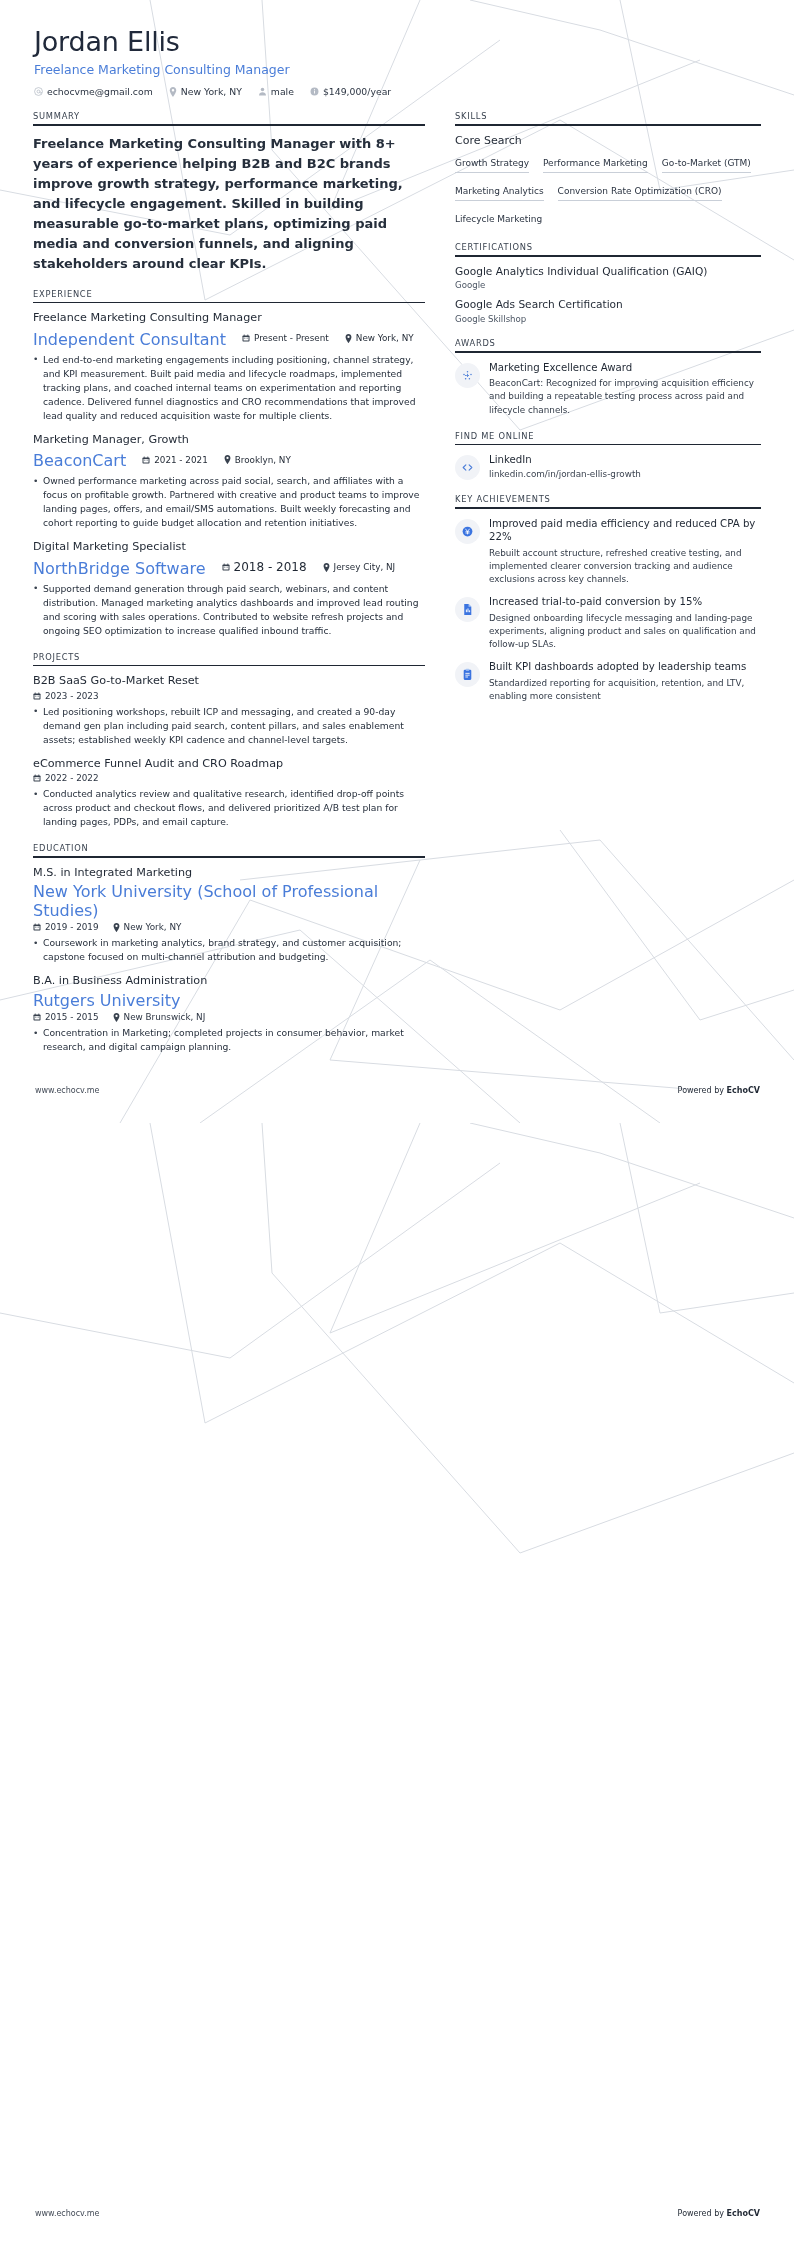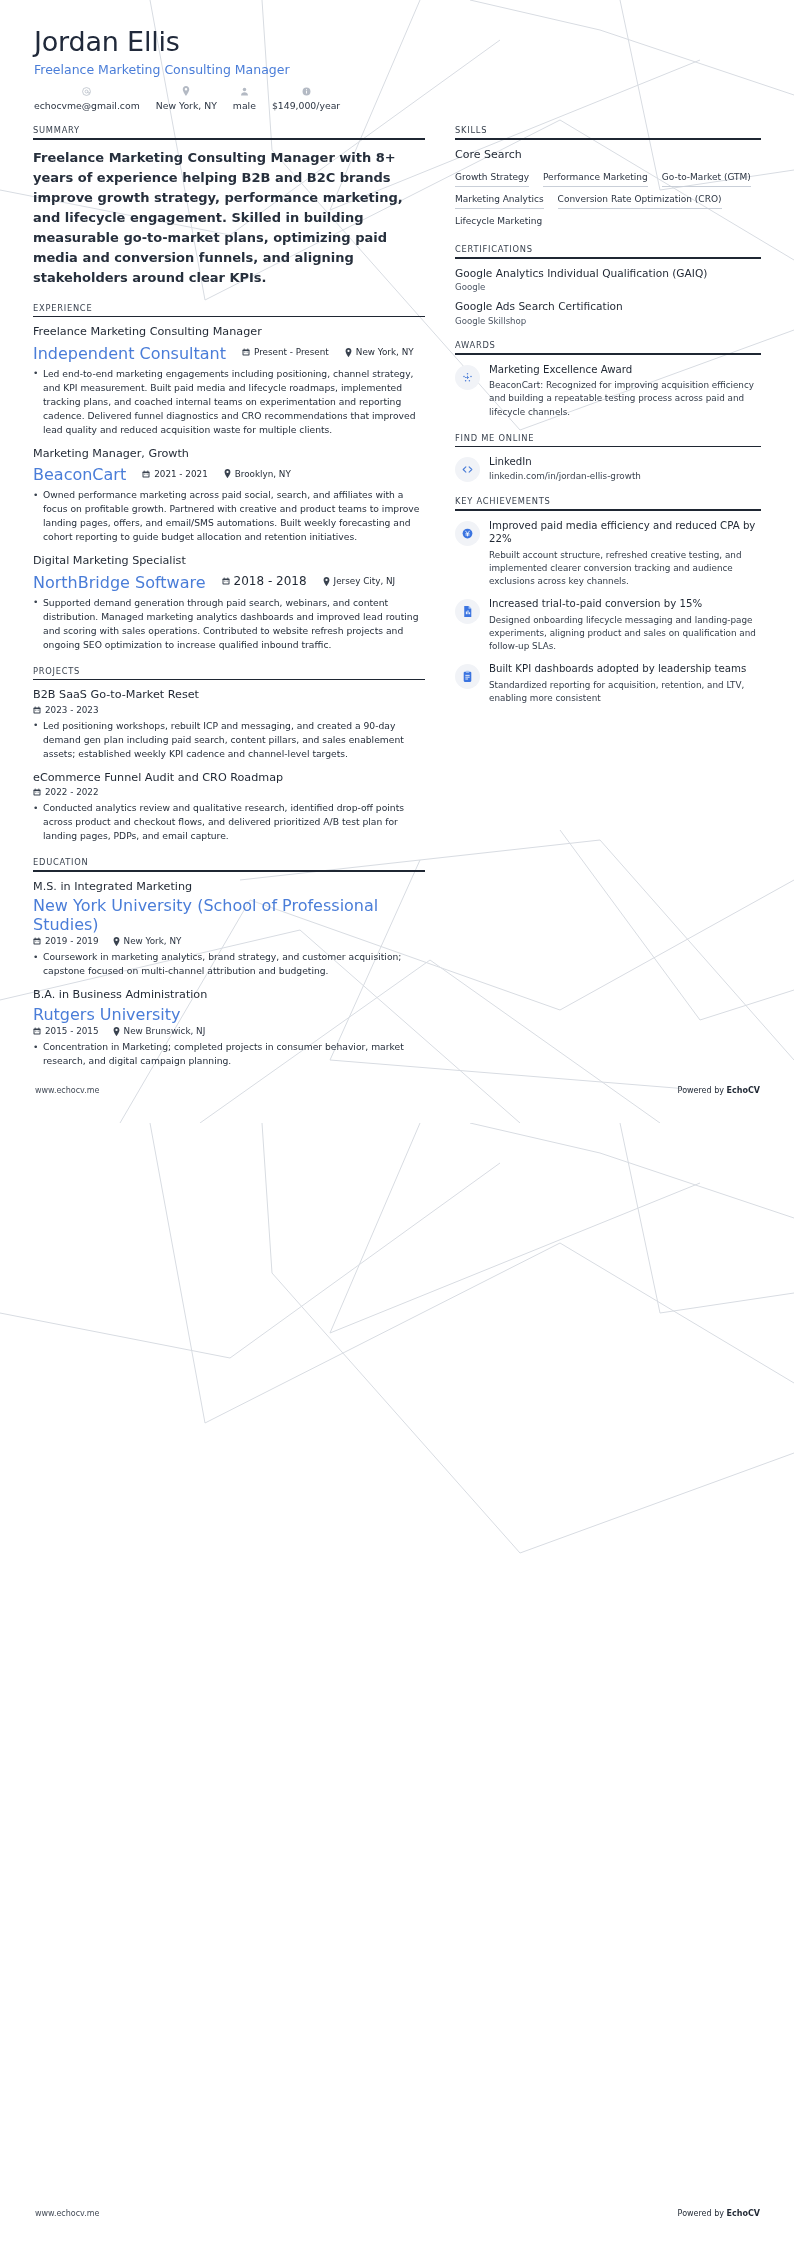--- a/index.html
+++ b/index.html
@@ -57,21 +57,20 @@
     flex-wrap: wrap;
     gap: 0 16px;
     font-size: 9.3px;
     color: #2b3442;
   }
   .contact-item {
     display: flex;
     align-items: center;
     gap: 4px;
     white-space: nowrap;
-    flex-direction: column;
   }
   .contact-item svg { flex: none; }
   .ico-grey { fill: #b4bac4; }
 
   
   .cols {
     display: flex;
     gap: 30px;
     margin-top: 14px;
     align-items: flex-start;
@@ -152,21 +151,21 @@
 
   
   .skill-group-title {
     font-size: 11px;
     color: #1f2733;
     margin-bottom: 5px;
   }
   .skill-wrap {
     display: flex;
     flex-wrap: wrap;
-    gap: 6px 14px;
+    gap: 12px 14px;
     margin-top: 10px;
   }
   .skill-chip {
     font-size: 9px;
     color: #2b3442;
     padding-bottom: 3px;
     border-bottom: 1px solid #c9cfd8;
     line-height: 1.35;
   }
 

